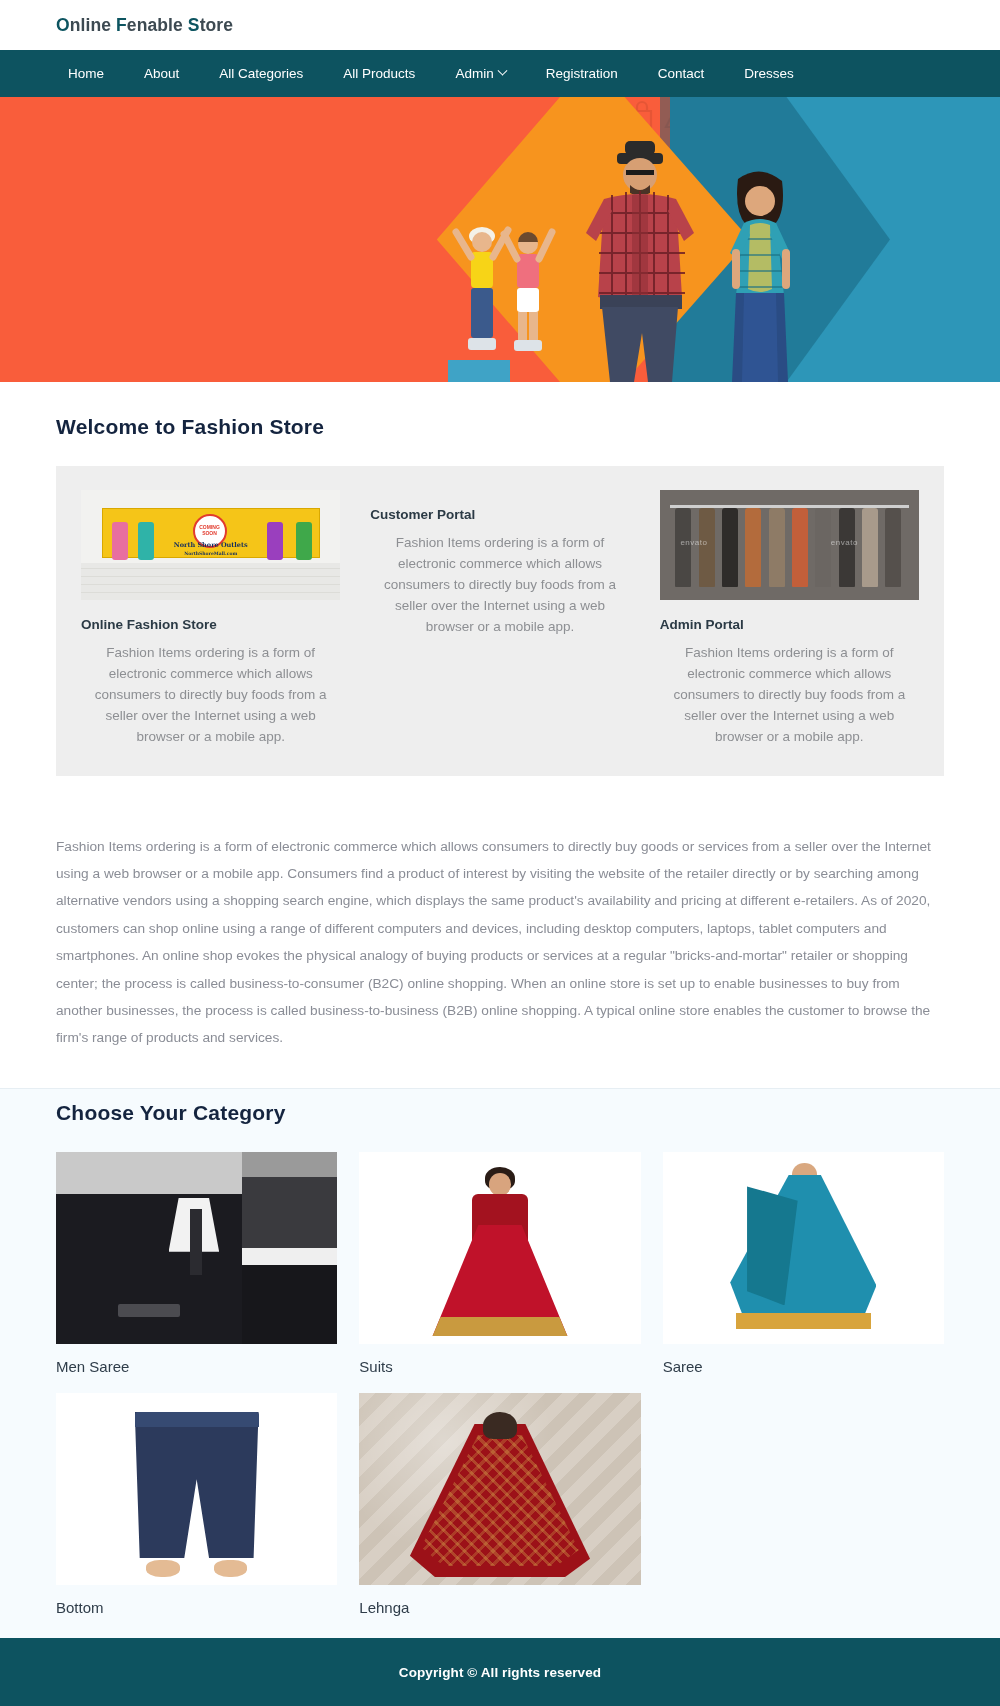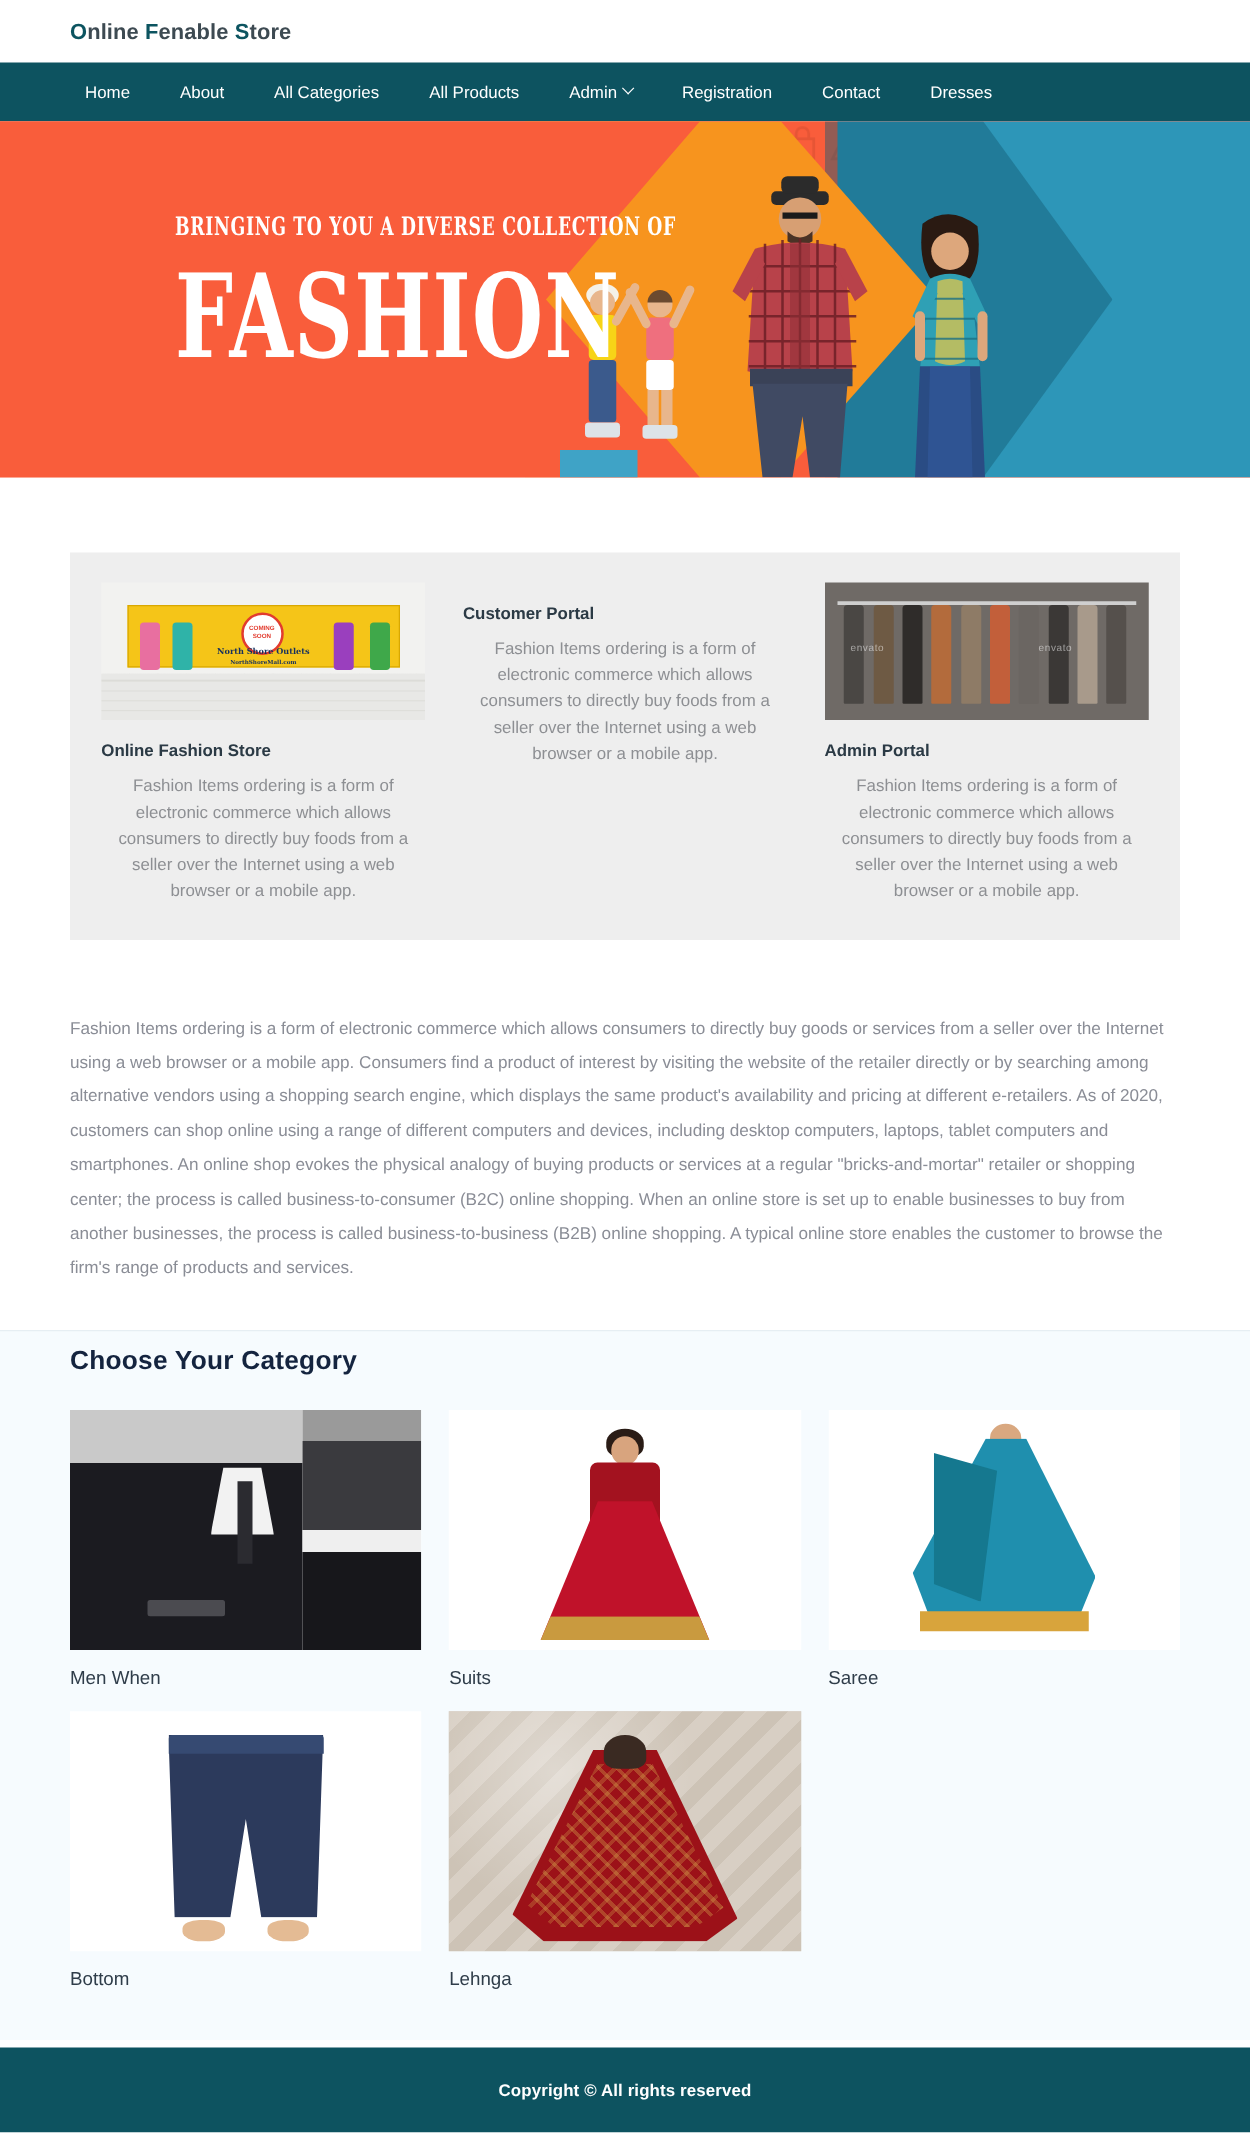--- a/index.html
+++ b/index.html
@@ -533,27 +533,24 @@
       </g>
       <path d="M44 56 L30 86 L38 92 L50 68z" fill="#2fa0b5"></path>
       <path d="M76 56 L90 86 L82 92 L70 68z" fill="#2fa0b5"></path>
       <rect x="32" y="82" width="8" height="40" rx="4" fill="#dda77c"></rect>
       <rect x="82" y="82" width="8" height="40" rx="4" fill="#dda77c"></rect>
       <path d="M36 126 L84 126 L88 215 L32 215z" fill="#2a4c84"></path>
       <path d="M44 126 L76 126 L78 215 L42 215z" fill="#32589a" opacity=".7"></path>
     </g>
   </svg>
 
-  <div class="hero-copy">
-    <div class="hero-kicker">BRINGING TO YOU A DIVERSE COLLECTION OF</div>
-    <div class="hero-title">FASHION</div>
-  </div>
 </section>
 
 <section class="section welcome-wrap">
+  <h2 class="section-title">Welcome to Fashion Store</h2>
 
   <div class="cards">
 
     <div class="card">
       <div class="card-img thumb-store">
         <div class="brick"></div>
         <div class="banner"></div>
         <div class="shopper" style="left:12%;background:#e86fa0"></div>
         <div class="shopper" style="left:22%;background:#2fb3a8"></div>
         <div class="shopper" style="right:22%;background:#9a3fbe"></div>
@@ -606,21 +603,21 @@
 
     <div class="cat-cell">
       <div class="cat-img art-suits-men">
         <div class="left"></div>
         <div class="shirt"></div>
         <div class="tie"></div>
         <div class="belt"></div>
         <div class="r-top"></div>
         <div class="r-bot"></div>
       </div>
-      <div class="cat-label">Men When</div>
+      <div class="cat-label">Men Saree</div>
     </div>
 
     <div class="cat-cell">
       <div class="cat-img art-red-dress">
         <div class="hair"></div>
         <div class="head"></div>
         <div class="torso"></div>
         <div class="skirt"></div>
         <div class="gold"></div>
       </div>

